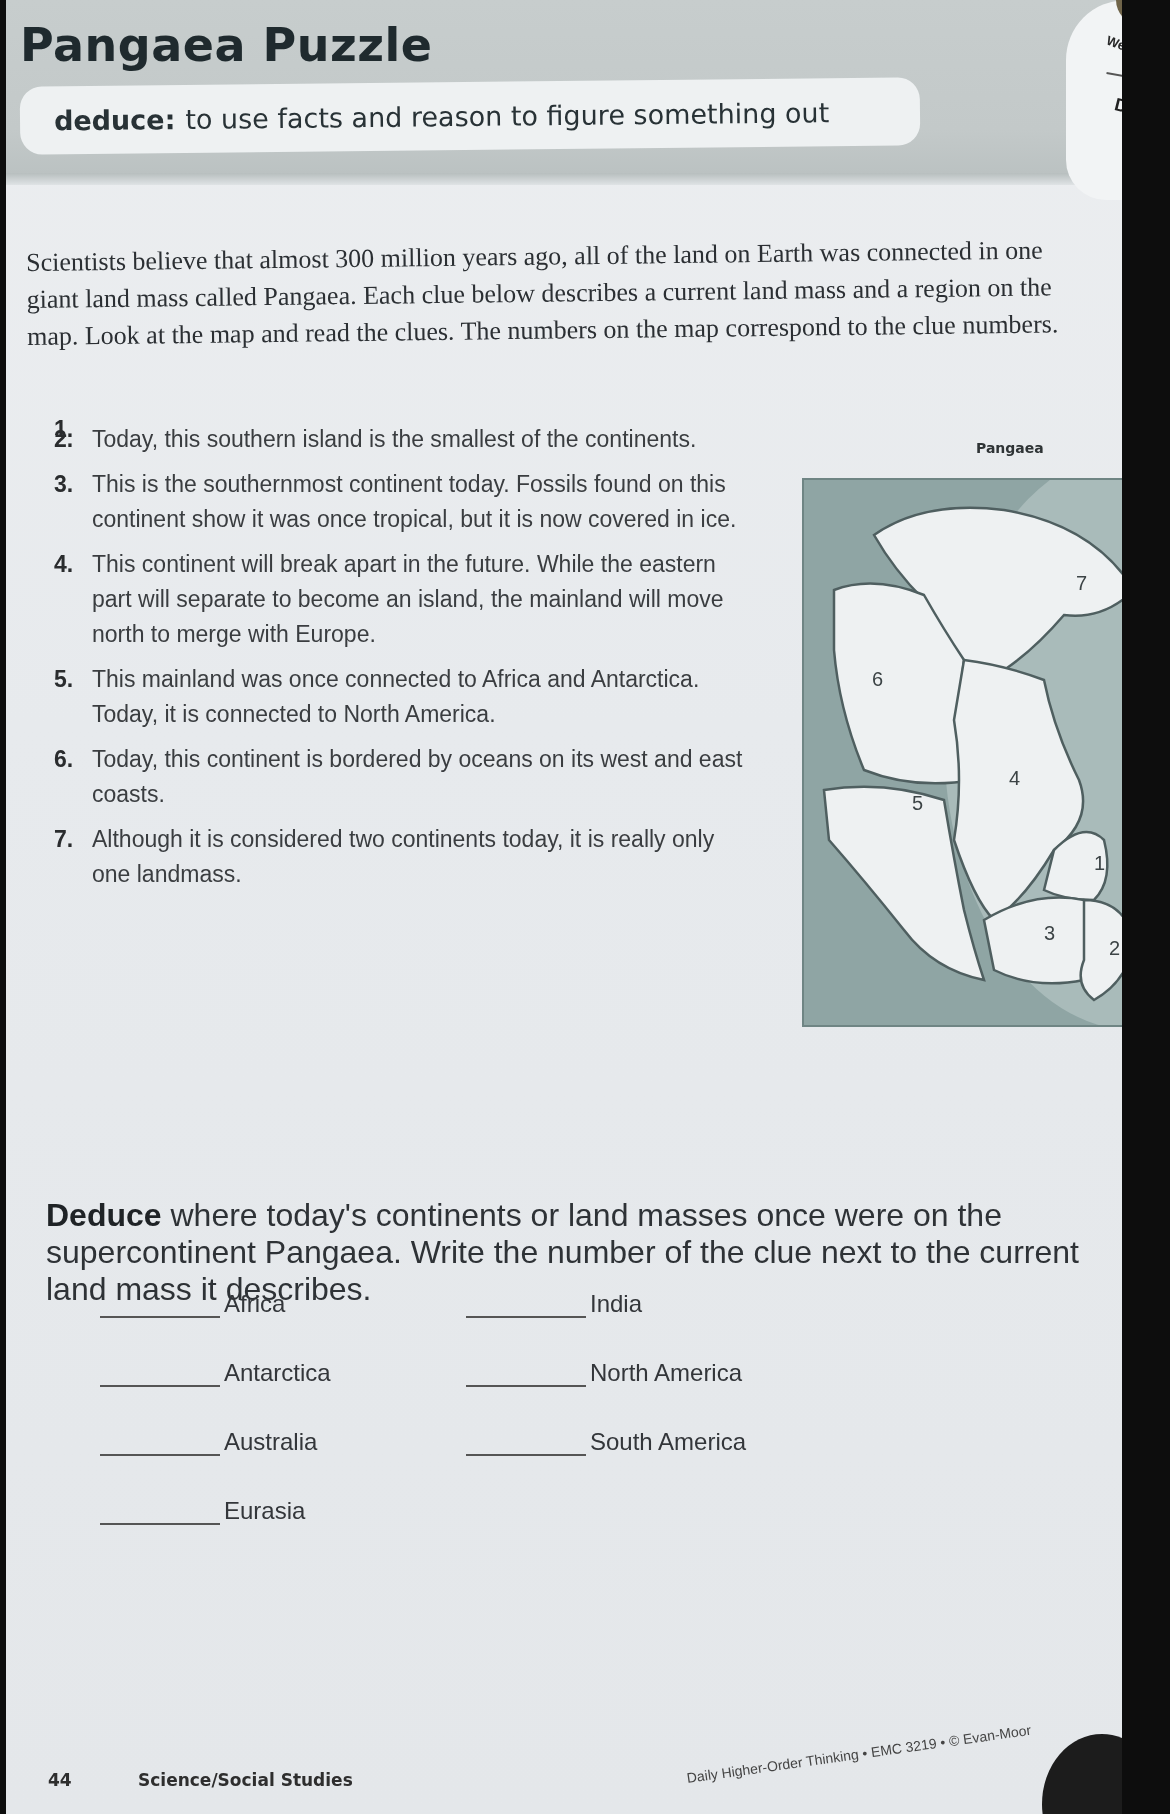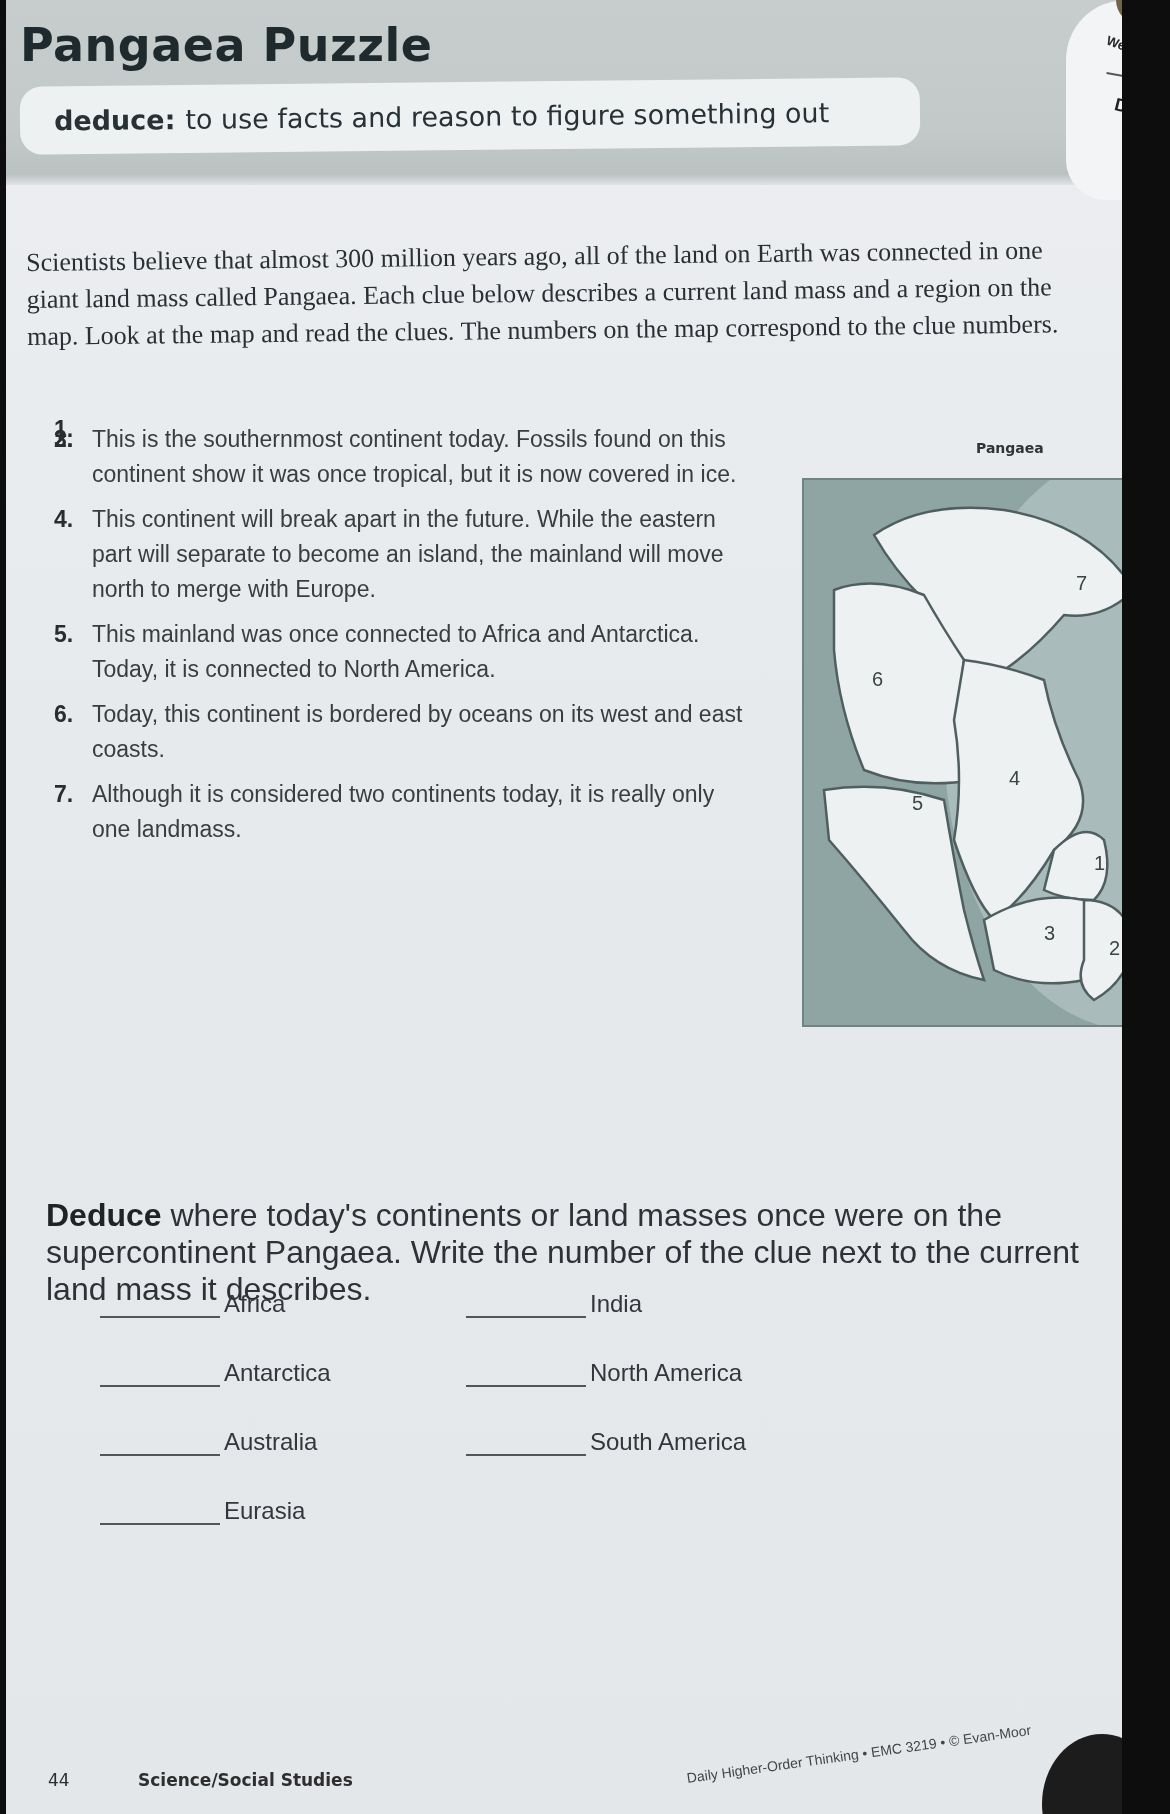--- a/index.html
+++ b/index.html
@@ -82,21 +82,21 @@
       font-family: "Liberation Sans", sans-serif; font-size: 24px; color: #33363a;
     }
     .answer {
       position: absolute; display: flex; align-items: flex-end;
     }
     .blank { display: inline-block; width: 120px; border-bottom: 2px solid #555; height: 22px; margin-right: 4px; }
     .footer {
       position: absolute; left: 42px; top: 1770px; width: 1120px; height: 30px;
       font-size: 17px; color: #2e2e2e;
     }
-    .page-num { position: absolute; left: 0; top: 0; font-weight: normal; font-family: "DejaVu Sans", sans-serif; }
+    .page-num { position: absolute; left: 0; top: 0; font-weight: bold; font-family: "DejaVu Sans", sans-serif; }
     .subject { position: absolute; left: 90px; top: 0; font-weight: bold; font-family: "DejaVu Sans", sans-serif; }
     .series {
       position: absolute; left: 640px; top: 0; font-size: 14px; color: #444;
       transform: rotate(-8deg); transform-origin: left bottom; white-space: nowrap;
     }
     .page-curl {
       position: absolute; right: -40px; bottom: -60px; width: 120px; height: 140px;
       background: #1c1c1c; border-radius: 50%;
     }
   </style>
@@ -117,21 +117,21 @@
     <span class="week">Week</span>
     <span class="rule"></span>
     <span class="day">DAY 5</span>
   </div>
   <div class="top-shadow"></div>
 
   <p class="intro">Scientists believe that almost 300 million years ago, all of the land on Earth was connected in one giant land mass called Pangaea. Each clue below describes a current land mass and a region on the map. Look at the map and read the clues. The numbers on the map correspond to the clue numbers.</p>
 
   <ol class="clues">
     <li><span class="num">1.</span></li>
-    <li><span class="num">2.</span></li>
+    <li><span class="num">2.</span><span>Today, this southern island is the smallest of the continents.</span></li>
     <li><span class="num">3.</span><span>This is the southernmost continent today. Fossils found on this continent show it was once tropical, but it is now covered in ice.</span></li>
     <li><span class="num">4.</span><span>This continent will break apart in the future. While the eastern part will separate to become an island, the mainland will move north to merge with Europe.</span></li>
     <li><span class="num">5.</span><span>This mainland was once connected to Africa and Antarctica. Today, it is connected to North America.</span></li>
     <li><span class="num">6.</span><span>Today, this continent is bordered by oceans on its west and east coasts.</span></li>
     <li><span class="num">7.</span><span>Although it is considered two continents today, it is really only one landmass.</span></li>
   </ol>
 
   <div class="map-label">Pangaea</div>
   <div class="map">
     <svg width="380" height="545" viewBox="0 0 380 545">

